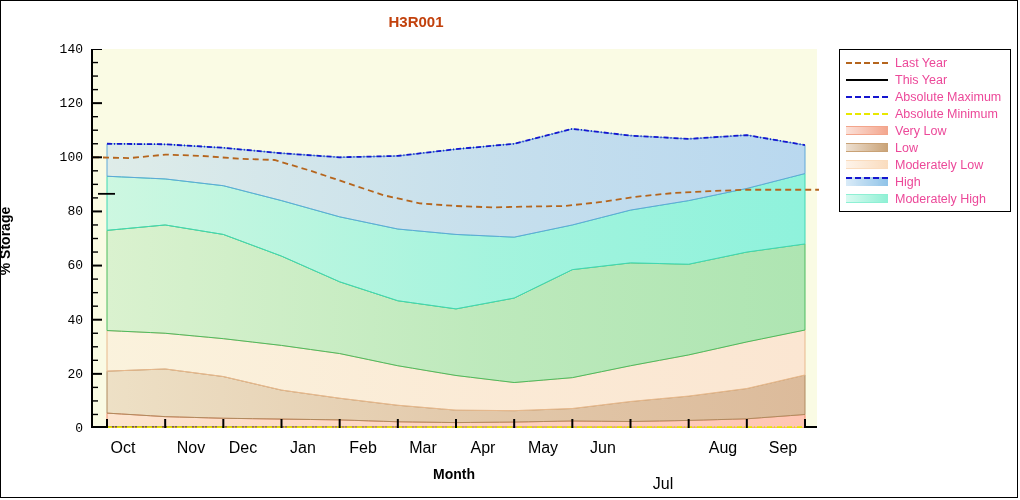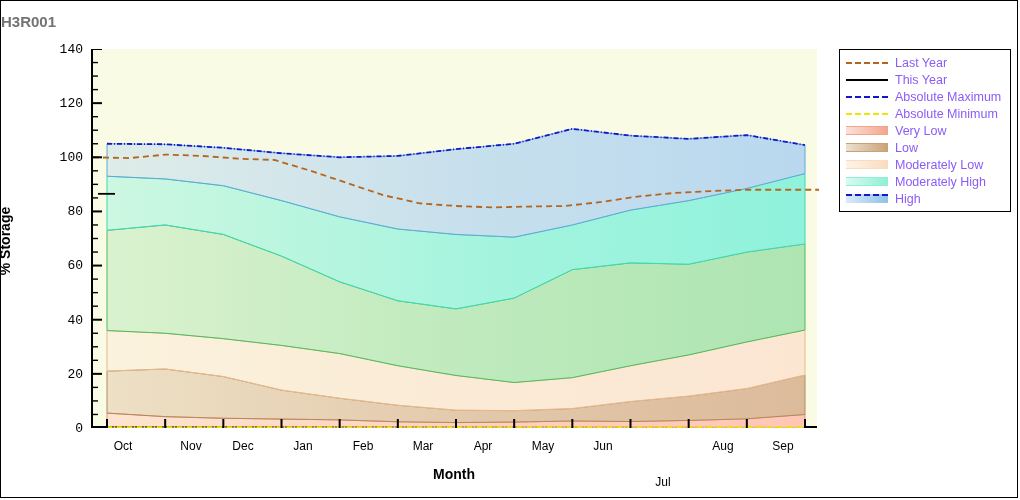--- a/index.html
+++ b/index.html
@@ -15,24 +15,24 @@
     position: relative;
     width: 1018px; height: 498px;
     border: 1px solid #000000;
     background: #ffffff;
     box-sizing: border-box;
   }
   #chart-title {
     position: absolute;
     left: 0; top: 12px;
     width: 830px;
-    text-align: left;
+    text-align: center;
     font-size: 15px;
     font-weight: bold;
-    color: #737373;
+    color: #c2410c;
   }
   
   #plot-frame {
     position: absolute;
     left: 90px; top: 48px;
     width: 726px; height: 379px;
     border-left: 2px solid #000;
     border-bottom: 2px solid #000;
     background: #fafbe4;
     box-sizing: border-box;
@@ -58,21 +58,21 @@
   .ytick-label {
     position: absolute;
     width: 42px;
     text-align: right;
     font-size: 13px; color: #000; font-family: Liberation Mono, monospace;
   }
   .xtick-label {
     position: absolute;
     width: 56px;
     text-align: center;
-    font-size: 12px; color: #000;
+    font-size: 16px; color: #000;
   }
   
   #legend {
     position: absolute;
     left: 838px; top: 48px;
     width: 172px;
     border: 1px solid #000;
     background: #ffffff;
     padding: 4px 0 4px 0;
     box-sizing: border-box;
@@ -84,21 +84,21 @@
     padding-left: 6px;
   }
   .legend-swatch {
     width: 42px; height: 12px;
     margin-right: 7px;
     flex: 0 0 42px;
     position: relative;
   }
   .legend-text {
     font-size: 12.5px;
-    color: #8b5cf6;
+    color: #ec4899;
     white-space: nowrap;
   }
 </style>
 </head>
 <body>
 
 <div id="figure">
 
   <div id="chart-title">H3R001</div>
 
@@ -249,22 +249,22 @@
     </div>
     <div class="legend-row">
       <span class="legend-swatch" style="background: linear-gradient(90deg, rgba(201, 162, 118, 0.333), rgb(201, 162, 118)); height: 7px; border-top: 1px solid rgb(201, 162, 118); border-bottom: 1px solid rgb(201, 162, 118);"></span>
       <span class="legend-text">Low</span>
     </div>
     <div class="legend-row">
       <span class="legend-swatch" style="background: linear-gradient(90deg, rgba(250, 220, 190, 0.333), rgb(250, 220, 190)); height: 7px; border-top: 1px solid rgb(250, 220, 190); border-bottom: 1px solid rgb(250, 220, 190);"></span>
       <span class="legend-text">Moderately Low</span>
     </div>
     <div class="legend-row">
+      <span class="legend-swatch" style="background: linear-gradient(90deg, rgba(143, 195, 232, 0.333), rgb(143, 195, 232)); height: 7px; border-top: 2px dashed rgb(21, 21, 207);"></span>
+      <span class="legend-text">High</span>
+    </div>
+    <div class="legend-row">
       <span class="legend-swatch" style="background: linear-gradient(90deg, rgba(142, 240, 212, 0.333), rgb(142, 240, 212)); height: 7px; border-top: 1px solid rgb(142, 240, 212); border-bottom: 1px solid rgb(142, 240, 212);"></span>
       <span class="legend-text">Moderately High</span>
     </div>
-    <div class="legend-row">
-      <span class="legend-swatch" style="background: linear-gradient(90deg, rgba(143, 195, 232, 0.333), rgb(143, 195, 232)); height: 7px; border-top: 2px dashed rgb(21, 21, 207);"></span>
-      <span class="legend-text">High</span>
-    </div>
   </div>
 
 </div>
 
 </body></html>

